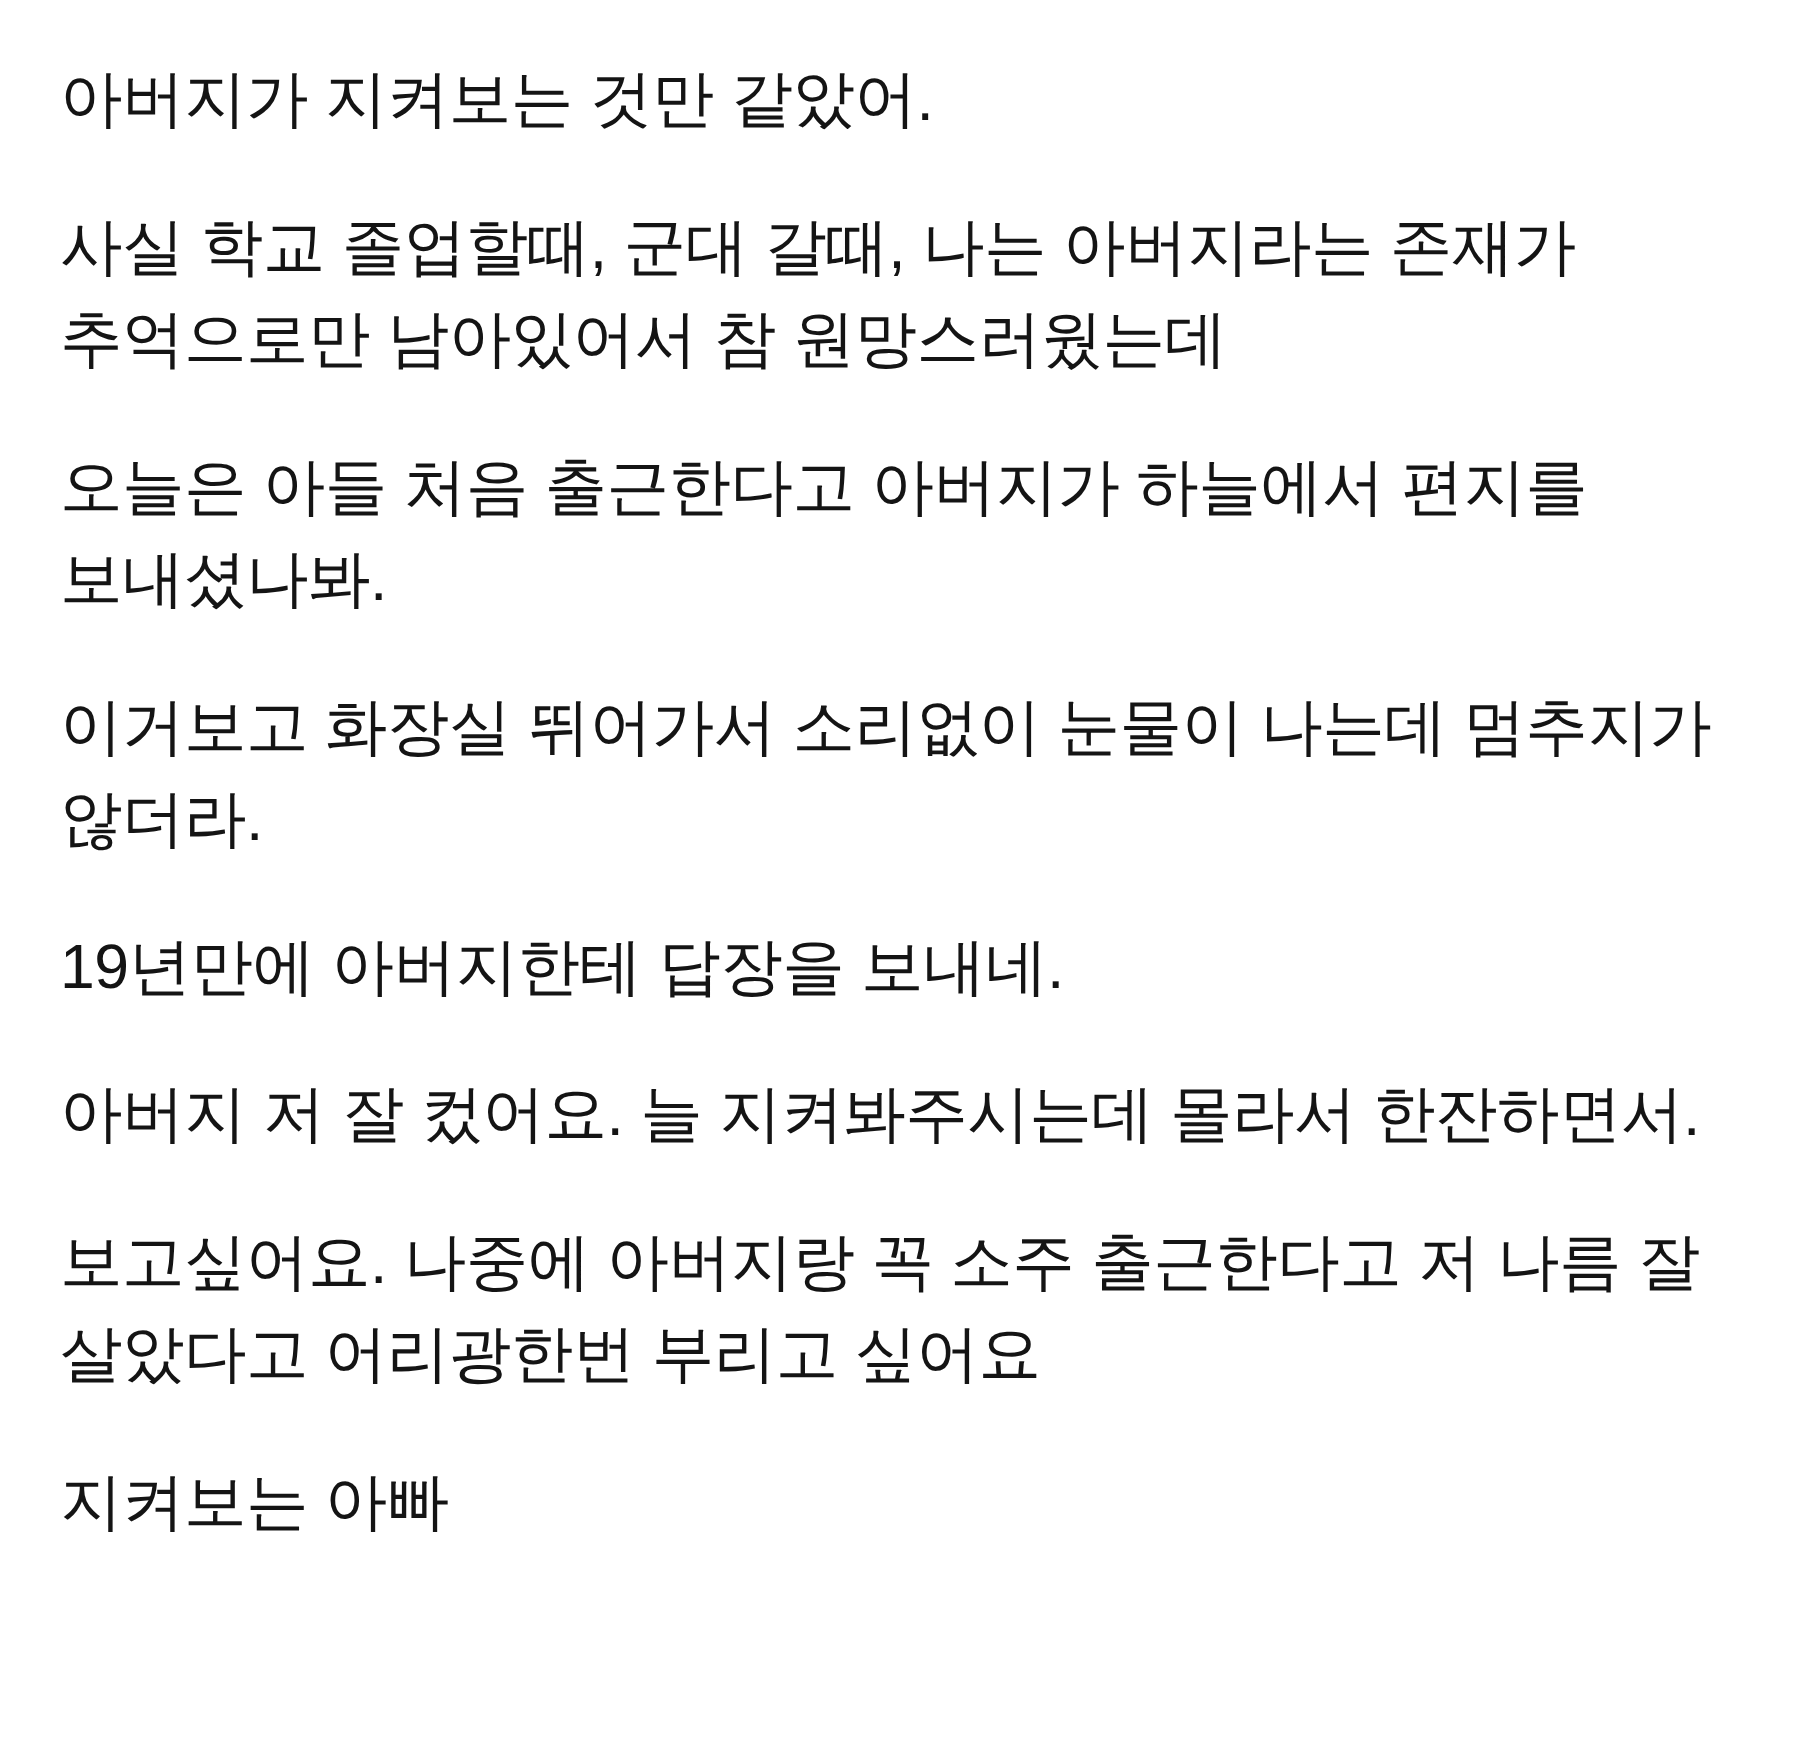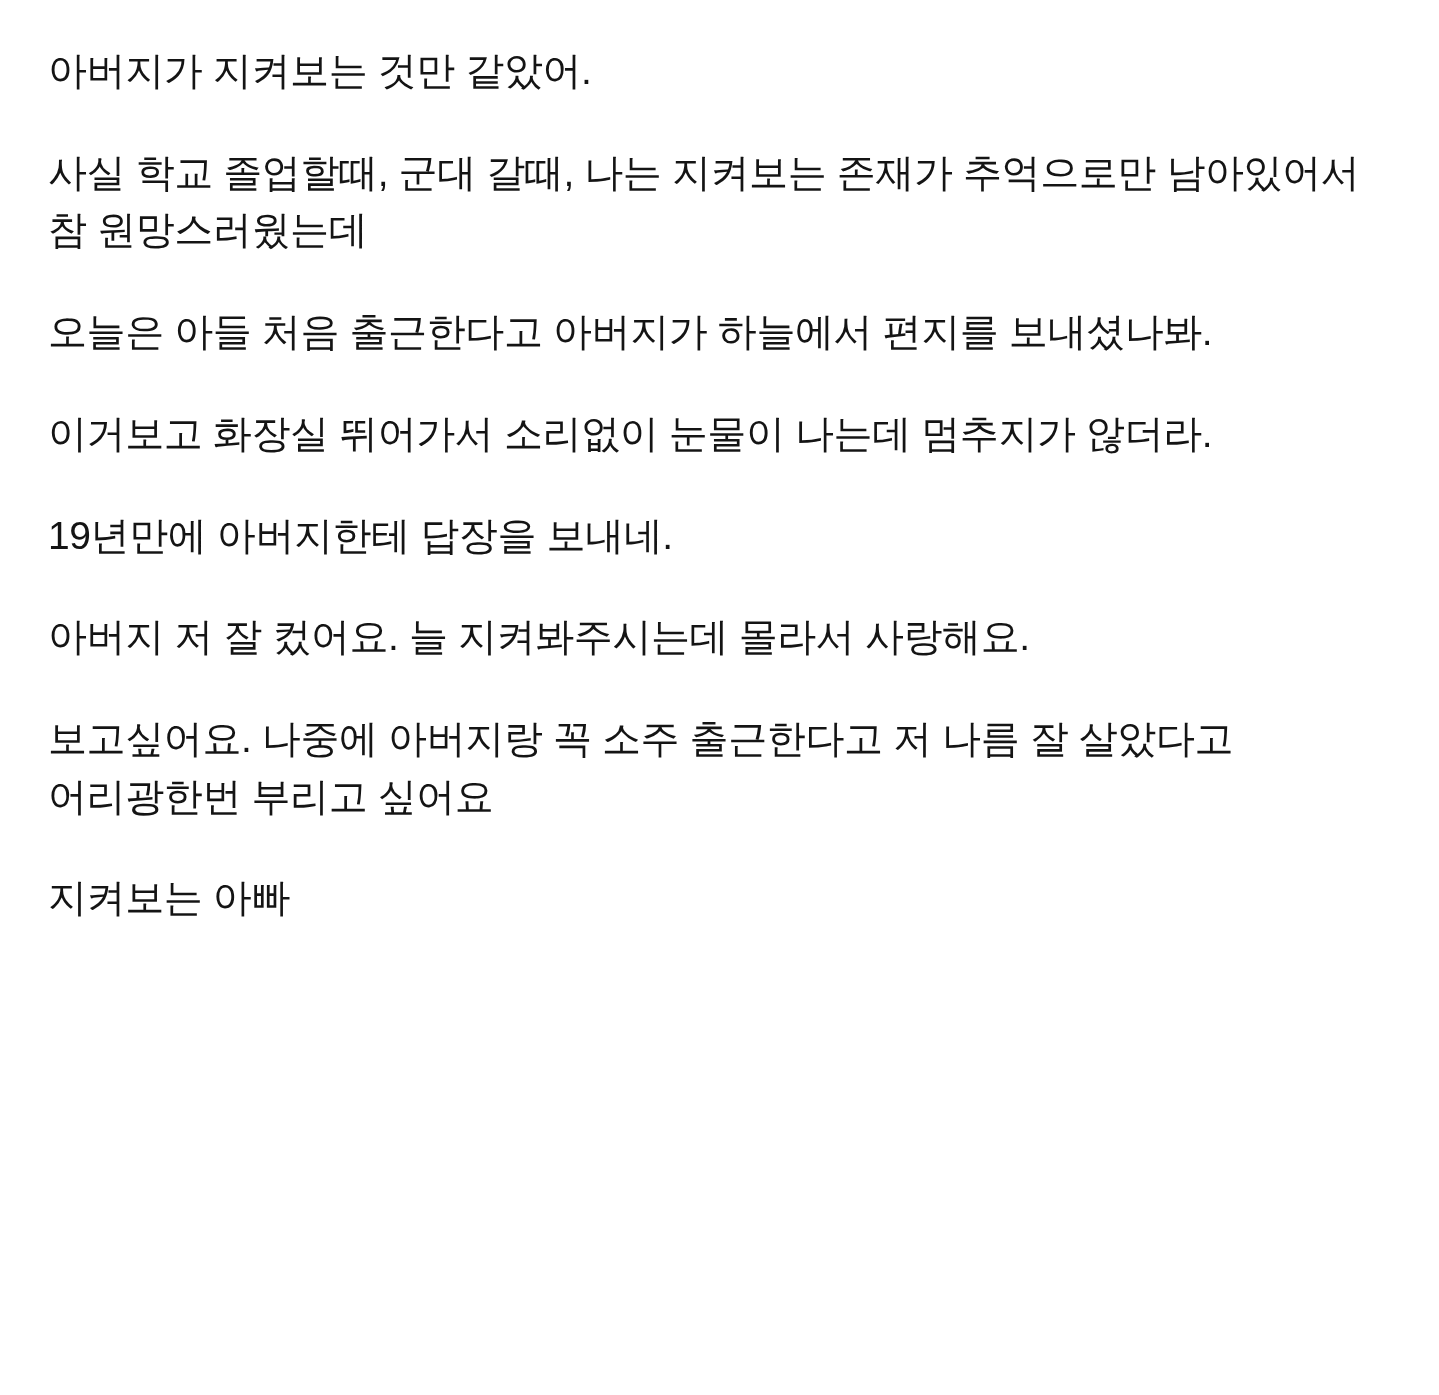--- a/index.html
+++ b/index.html
@@ -15,38 +15,38 @@
     overflow: hidden;
   }
   .page {
     box-sizing: border-box;
     width: 1439px;
     min-height: 1395px;
     padding: 42px 48px 0 48px;
     background: #ffffff;
   }
   .para {
-    font-size: 39px;
+    font-size: 50px;
     line-height: 1.48;
     letter-spacing: -0.4px;
     color: #141414;
     margin: 0 0 44px 0;
     white-space: pre-wrap;
     word-break: keep-all;
     max-width: 1345px;
   }
   .para:last-child {
     margin-bottom: 0;
   }
 </style>
 </head>
 <body>
 
 <div class="page">
   <p class="para">아버지가 지켜보는 것만 같았어.</p>
-  <p class="para">사실 학교 졸업할때, 군대 갈때, 나는 지켜보는 존재가 추억으로만 남아있어서 참 원망스러웠는데</p>
+  <p class="para">사실 학교 졸업할때, 군대 갈때, 나는 아버지라는 존재가 추억으로만 남아있어서 참 원망스러웠는데</p>
   <p class="para">오늘은 아들 처음 출근한다고 아버지가 하늘에서 편지를 보내셨나봐.</p>
   <p class="para">이거보고 화장실 뛰어가서 소리없이 눈물이 나는데 멈추지가 않더라.</p>
   <p class="para">19년만에 아버지한테 답장을 보내네.</p>
-  <p class="para">아버지 저 잘 컸어요. 늘 지켜봐주시는데 몰라서 사랑해요.</p>
+  <p class="para">아버지 저 잘 컸어요. 늘 지켜봐주시는데 몰라서 한잔하면서.</p>
   <p class="para">보고싶어요. 나중에 아버지랑 꼭 소주 출근한다고 저 나름 잘 살았다고 어리광한번 부리고 싶어요</p>
   <p class="para">지켜보는 아빠</p>
 </div>
 
 </body></html>

